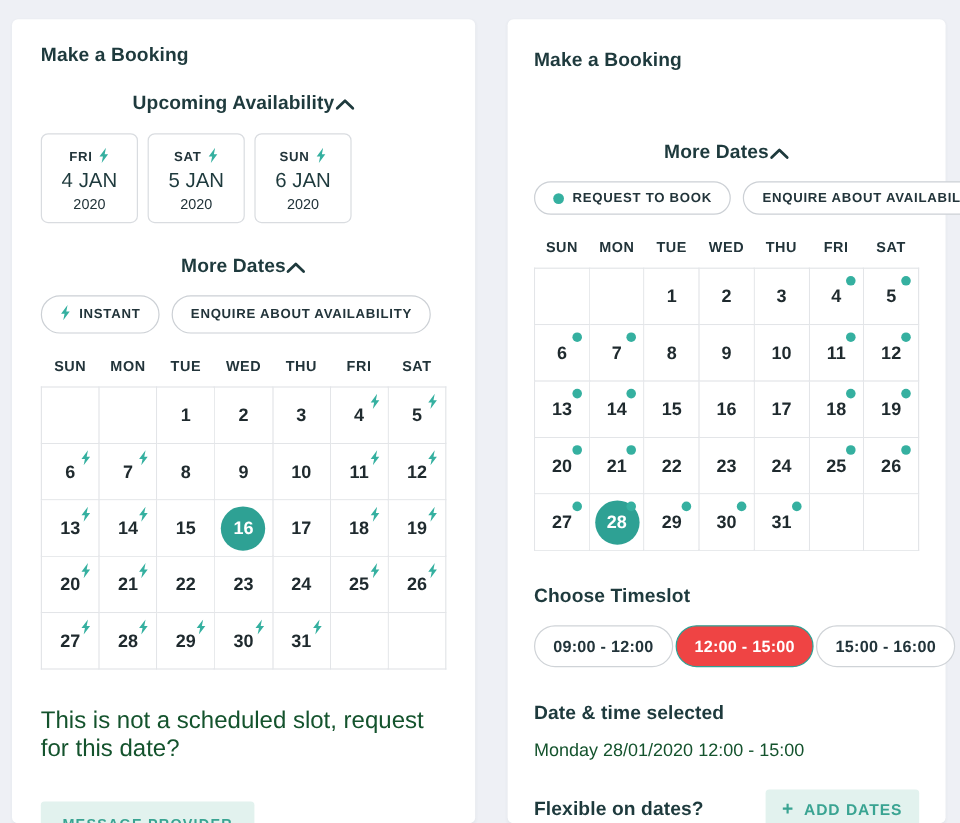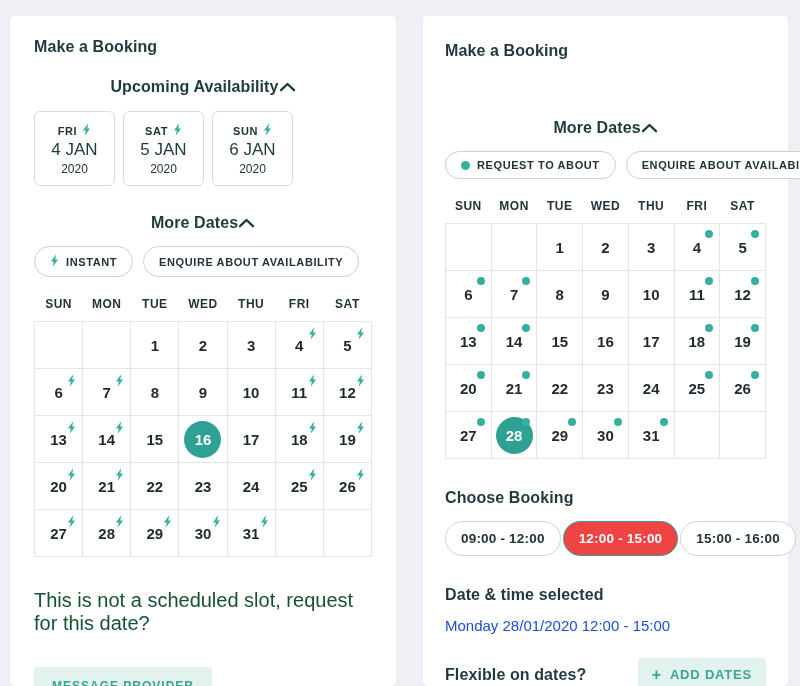--- a/index.html
+++ b/index.html
@@ -72,21 +72,21 @@
   .timeslot-head { margin-top: 30px; }
   .slots { display: flex; gap: 2px; margin-top: 14px; }
   .slot {
     border: 1.5px solid #cfd3d7; border-radius: 18px; background: #fff;
     padding: 9px 15px; font-size: 13.5px; font-weight: bold; color: #22343a;
     font-family: "Liberation Sans", sans-serif; letter-spacing: 0.2px;
     white-space: nowrap; cursor: pointer;
   }
   .slot.selected { background: #ef4444; border-color: #2ea194; color: #fff; }
   .selected-head { margin-top: 30px; }
-  .selected-value { font-size: 15px; margin-top: 13px; color: #1d4ed8; }
+  .selected-value { font-size: 15px; margin-top: 13px; color: #14532d; }
   .flex-row { display: flex; justify-content: space-between; align-items: center; margin-top: 24px; }
   .add-btn { margin-top: 0; padding: 9px 14px; font-size: 13px; letter-spacing: 0.8px; }
   .add-btn .plus { font-size: 16px; font-weight: bold; line-height: 10px; }
 </style>
 </head>
 <body>
 
 <div class="page" data-interactable="false">
 
   <div class="card left" data-interactable="false">
@@ -266,21 +266,21 @@
       <span class="chevron" data-interactable="true">
         <svg width="17" height="10" viewBox="0 0 17 10">
             <path d="M2 8.2 L8.5 2 L15 8.2" fill="none" stroke="#1e3a3d" stroke-width="2.3" stroke-linecap="round" stroke-linejoin="round"></path>
           </svg>
       </span>
     </div>
 
     <div class="pills" data-interactable="false">
       <span class="pill" data-interactable="true">
         <span class="dot8" data-interactable="false"></span>
-        <span data-interactable="false">REQUEST TO ABOUT</span>
+        <span data-interactable="false">REQUEST TO BOOK</span>
       </span>
       <span class="pill" data-interactable="true">
         <span data-interactable="false">ENQUIRE ABOUT AVAILABILITY</span>
       </span>
     </div>
 
     <table class="cal" data-interactable="false">
         <thead>
           <tr>
             <th data-interactable="false">SUN</th>
@@ -334,21 +334,21 @@
             <td data-interactable="true"><span class="day-num selected" data-interactable="false">28</span><span class="marker dot" data-interactable="false"></span></td>
             <td data-interactable="true"><span class="day-num" data-interactable="false">29</span><span class="marker dot" data-interactable="false"></span></td>
             <td data-interactable="true"><span class="day-num" data-interactable="false">30</span><span class="marker dot" data-interactable="false"></span></td>
             <td data-interactable="true"><span class="day-num" data-interactable="false">31</span><span class="marker dot" data-interactable="false"></span></td>
             <td data-interactable="false"></td>
             <td data-interactable="false"></td>
           </tr>
         </tbody>
       </table>
 
-    <div class="h timeslot-head" data-interactable="false">Choose Booking</div>
+    <div class="h timeslot-head" data-interactable="false">Choose Timeslot</div>
     <div class="slots" data-interactable="false">
       <button class="slot" data-interactable="true">09:00 - 12:00</button>
       <button class="slot selected" data-interactable="true">12:00 - 15:00</button>
       <button class="slot" data-interactable="true">15:00 - 16:00</button>
     </div>
 
     <div class="h selected-head" data-interactable="false">Date &amp; time selected</div>
     <div class="selected-value" data-interactable="false">Monday 28/01/2020 12:00 - 15:00</div>
 
     <div class="flex-row" data-interactable="false">

